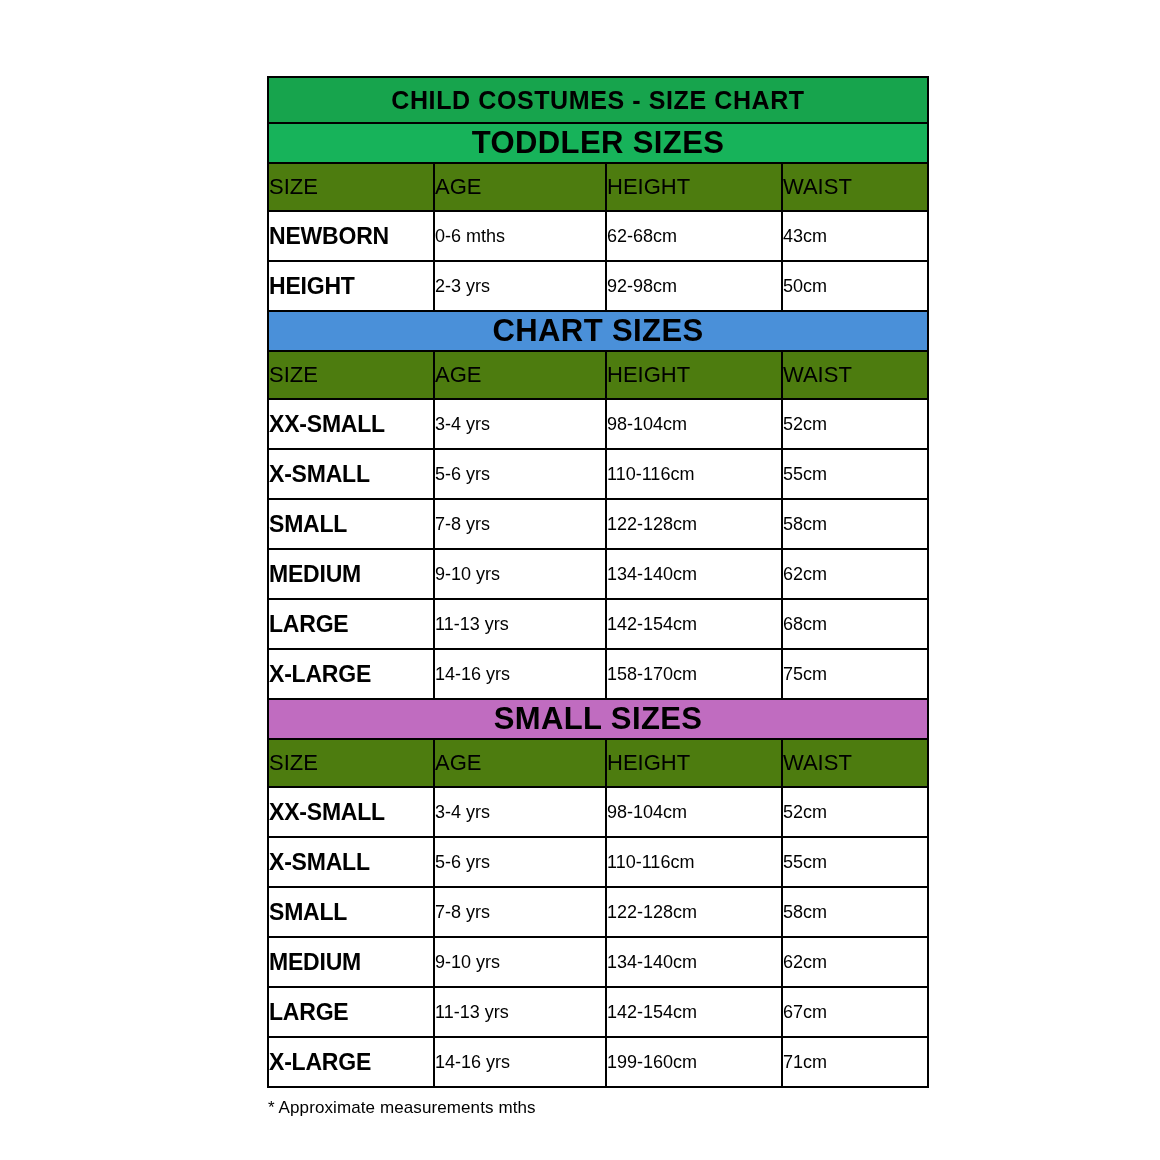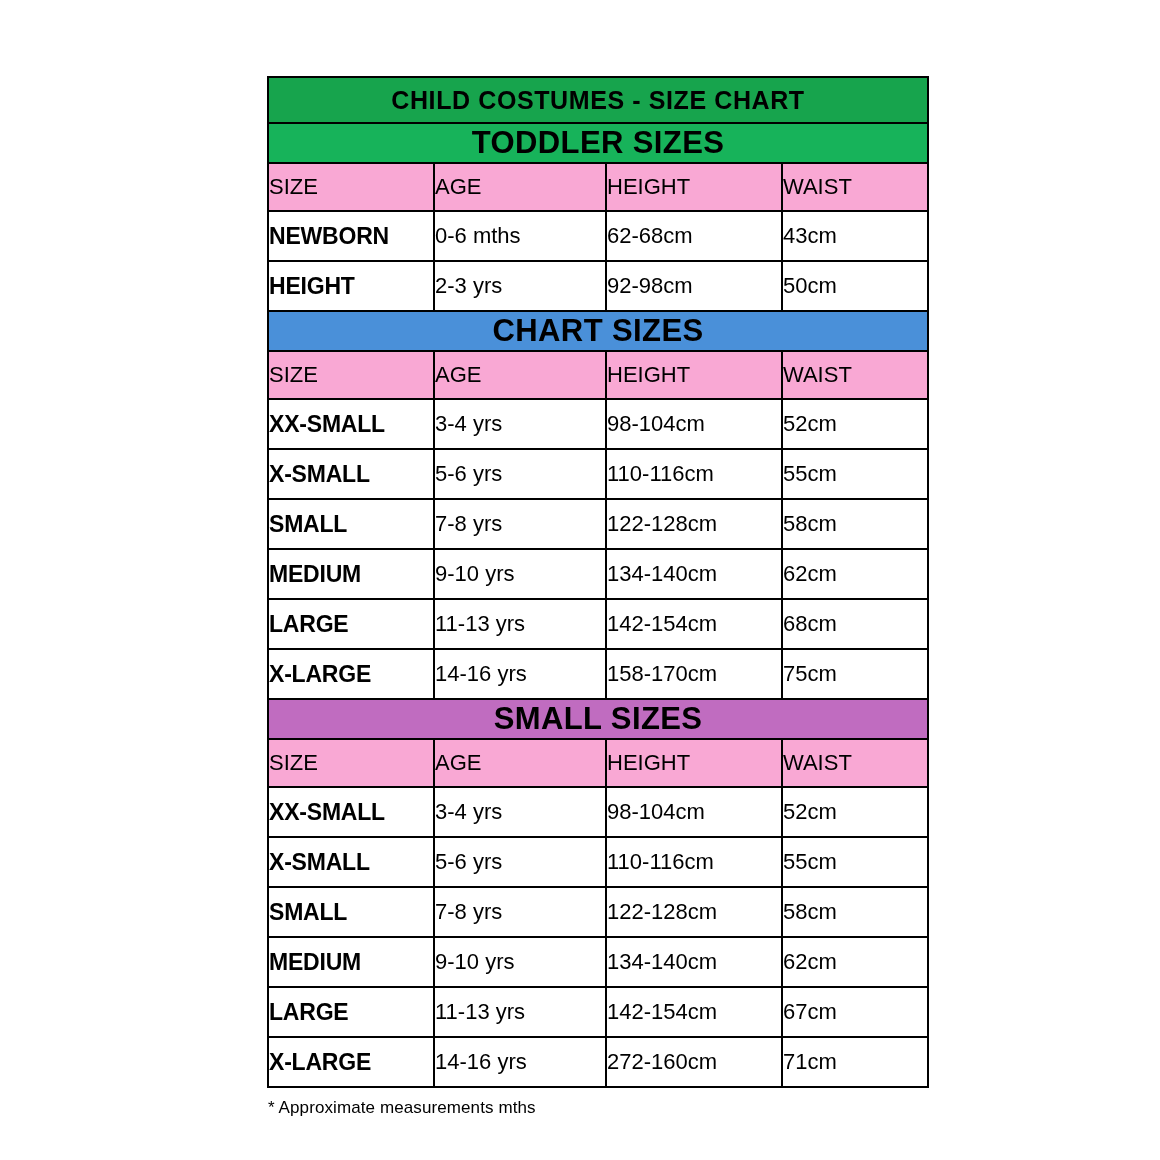--- a/index.html
+++ b/index.html
@@ -56,25 +56,25 @@
   }
   .section-toddler { background: #17b35a; }
   .section-boys { background: #4a90d9; }
   .section-girls { background: #c06cc0; }
 
   .hdr {
     font-size: 22px;
     font-weight: normal;
     height: 46px;
     padding-left: 10px;
-    background: #f9a8d4;
+    background: #4d7c0f;
     margin-left: 48px;
   }
   .cell {
-    font-size: 22px;
+    font-size: 18px;
     height: 48px;
     padding-left: 10px;
     background: #ffffff;
     white-space: nowrap;
   }
   .cell.size-label {
     font-weight: bold;
     font-size: 23px;
     letter-spacing: -0.2px;
   }
@@ -212,21 +212,21 @@
         </tr>
         <tr>
           <td class="cell size-label">LARGE</td>
           <td class="cell">11-13 yrs</td>
           <td class="cell">142-154cm</td>
           <td class="cell">67cm</td>
         </tr>
         <tr>
           <td class="cell size-label">X-LARGE</td>
           <td class="cell">14-16 yrs</td>
-          <td class="cell">272-160cm</td>
+          <td class="cell">199-160cm</td>
           <td class="cell">71cm</td>
         </tr>
       </tbody>
     </table>
   </div>
 
   <div class="footnote">* Approximate measurements mths</div>
 </div>
 
 </body></html>

